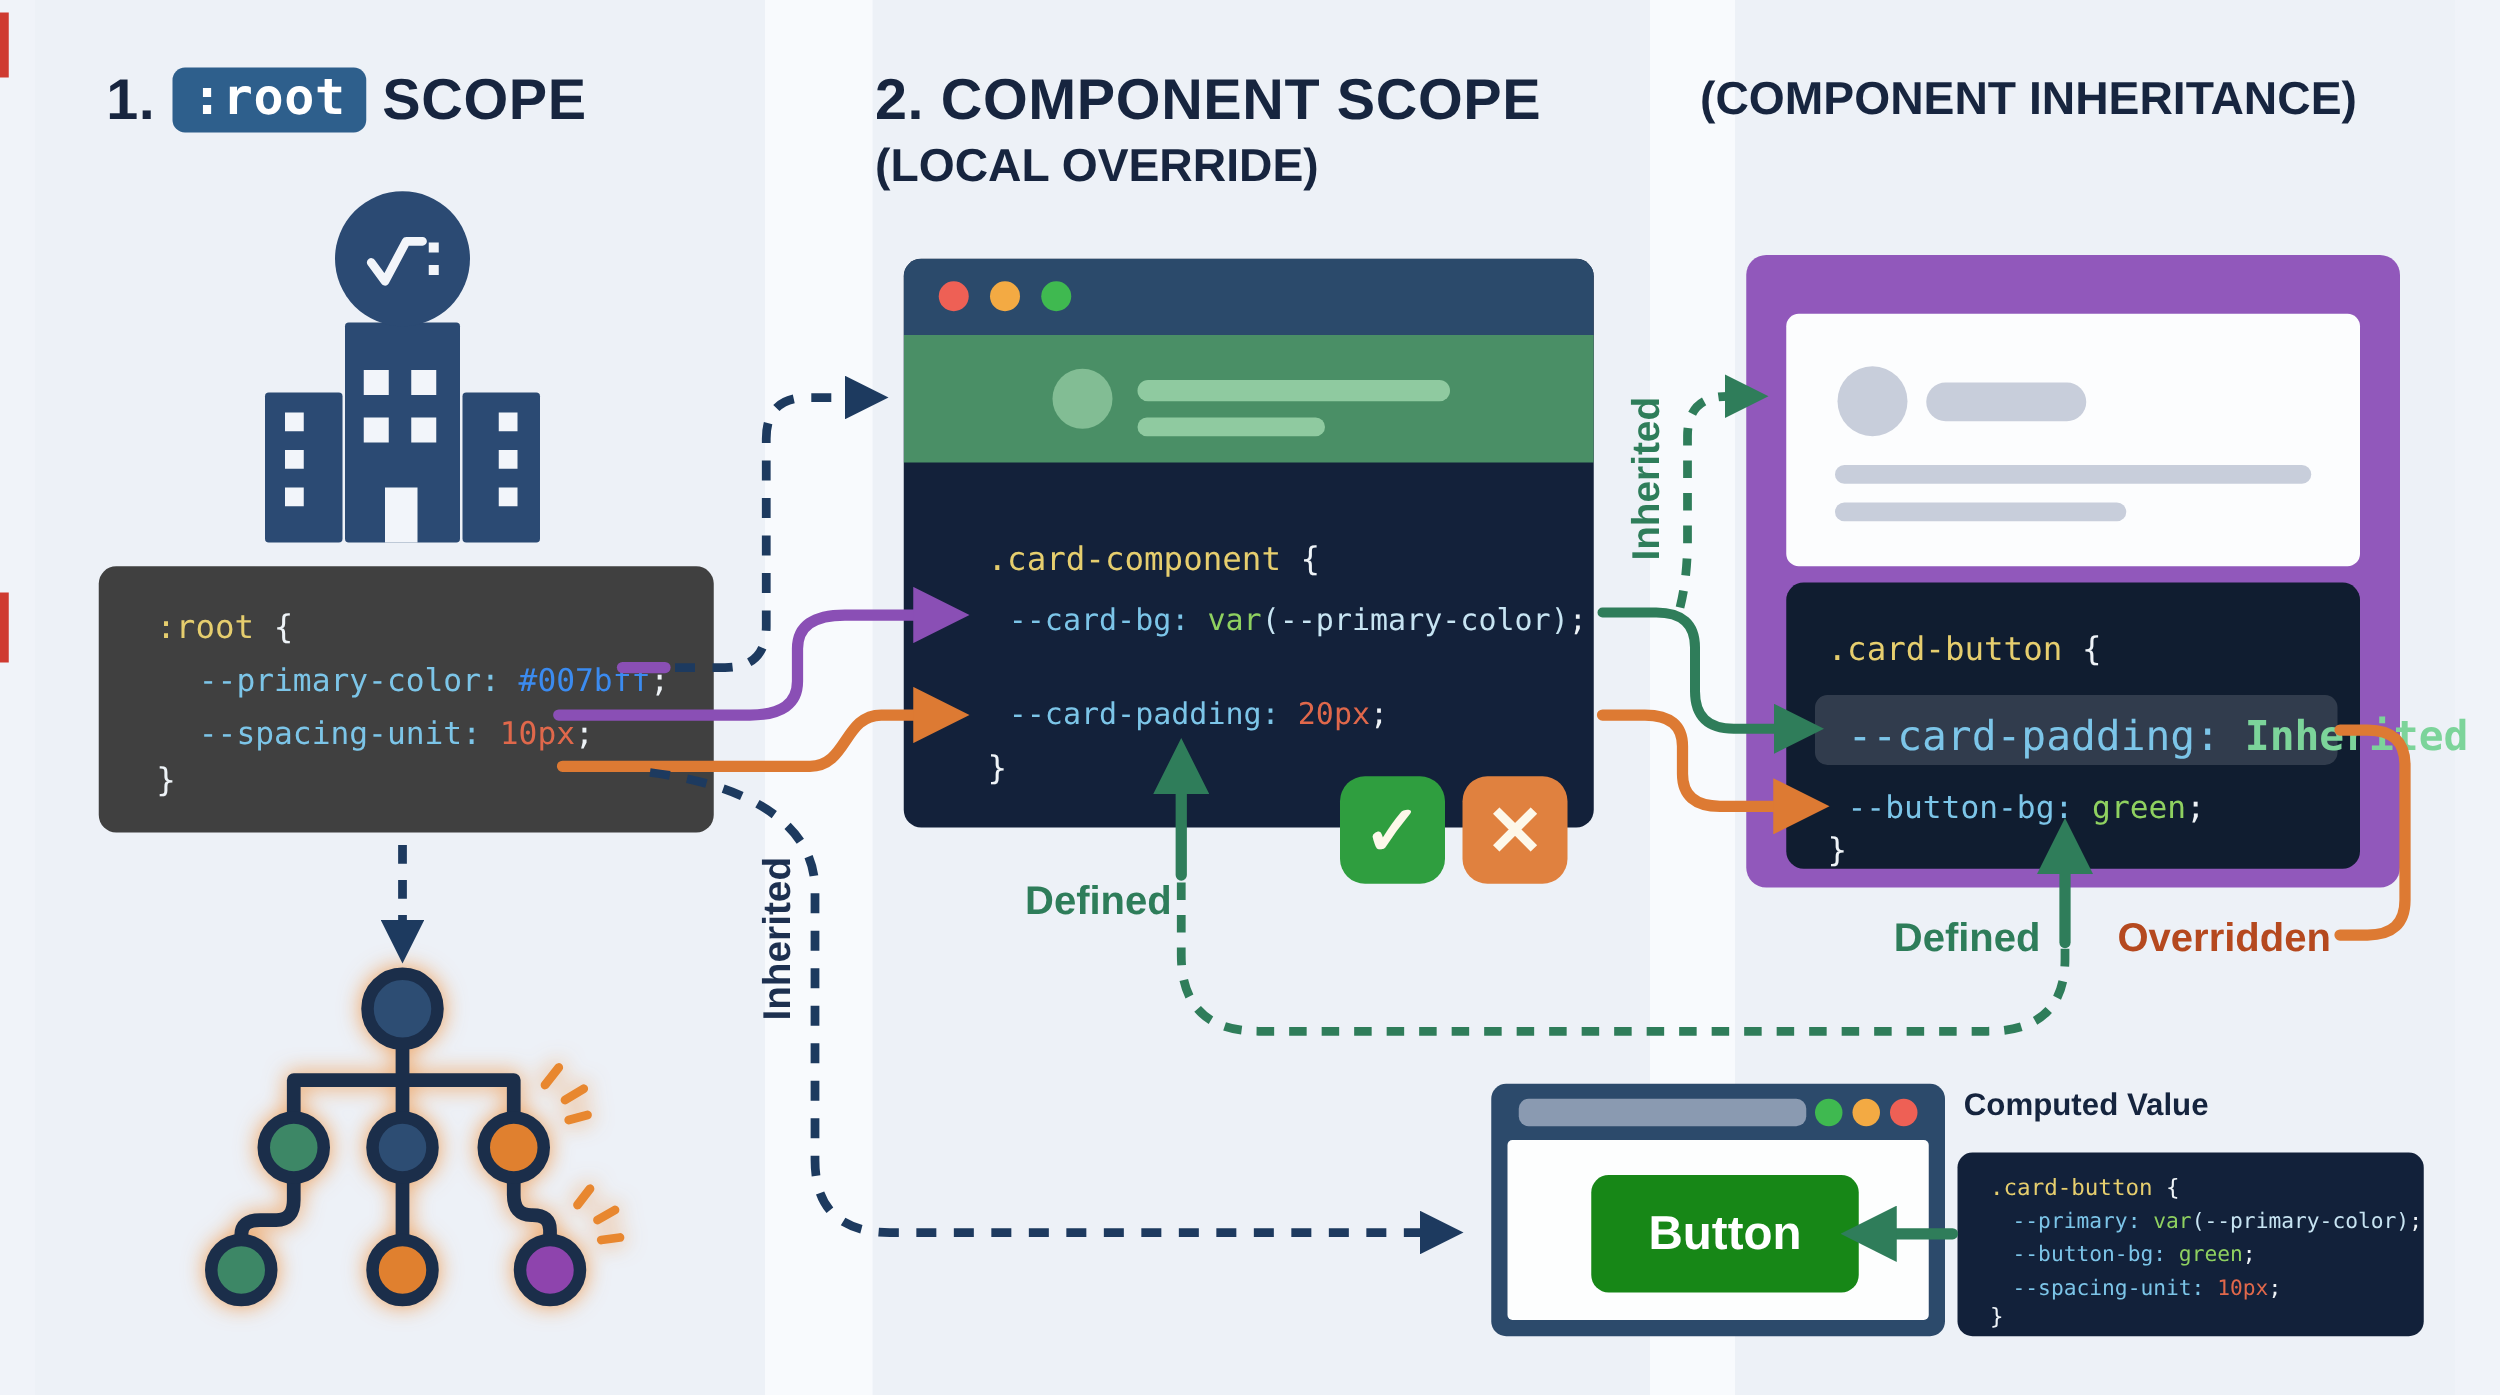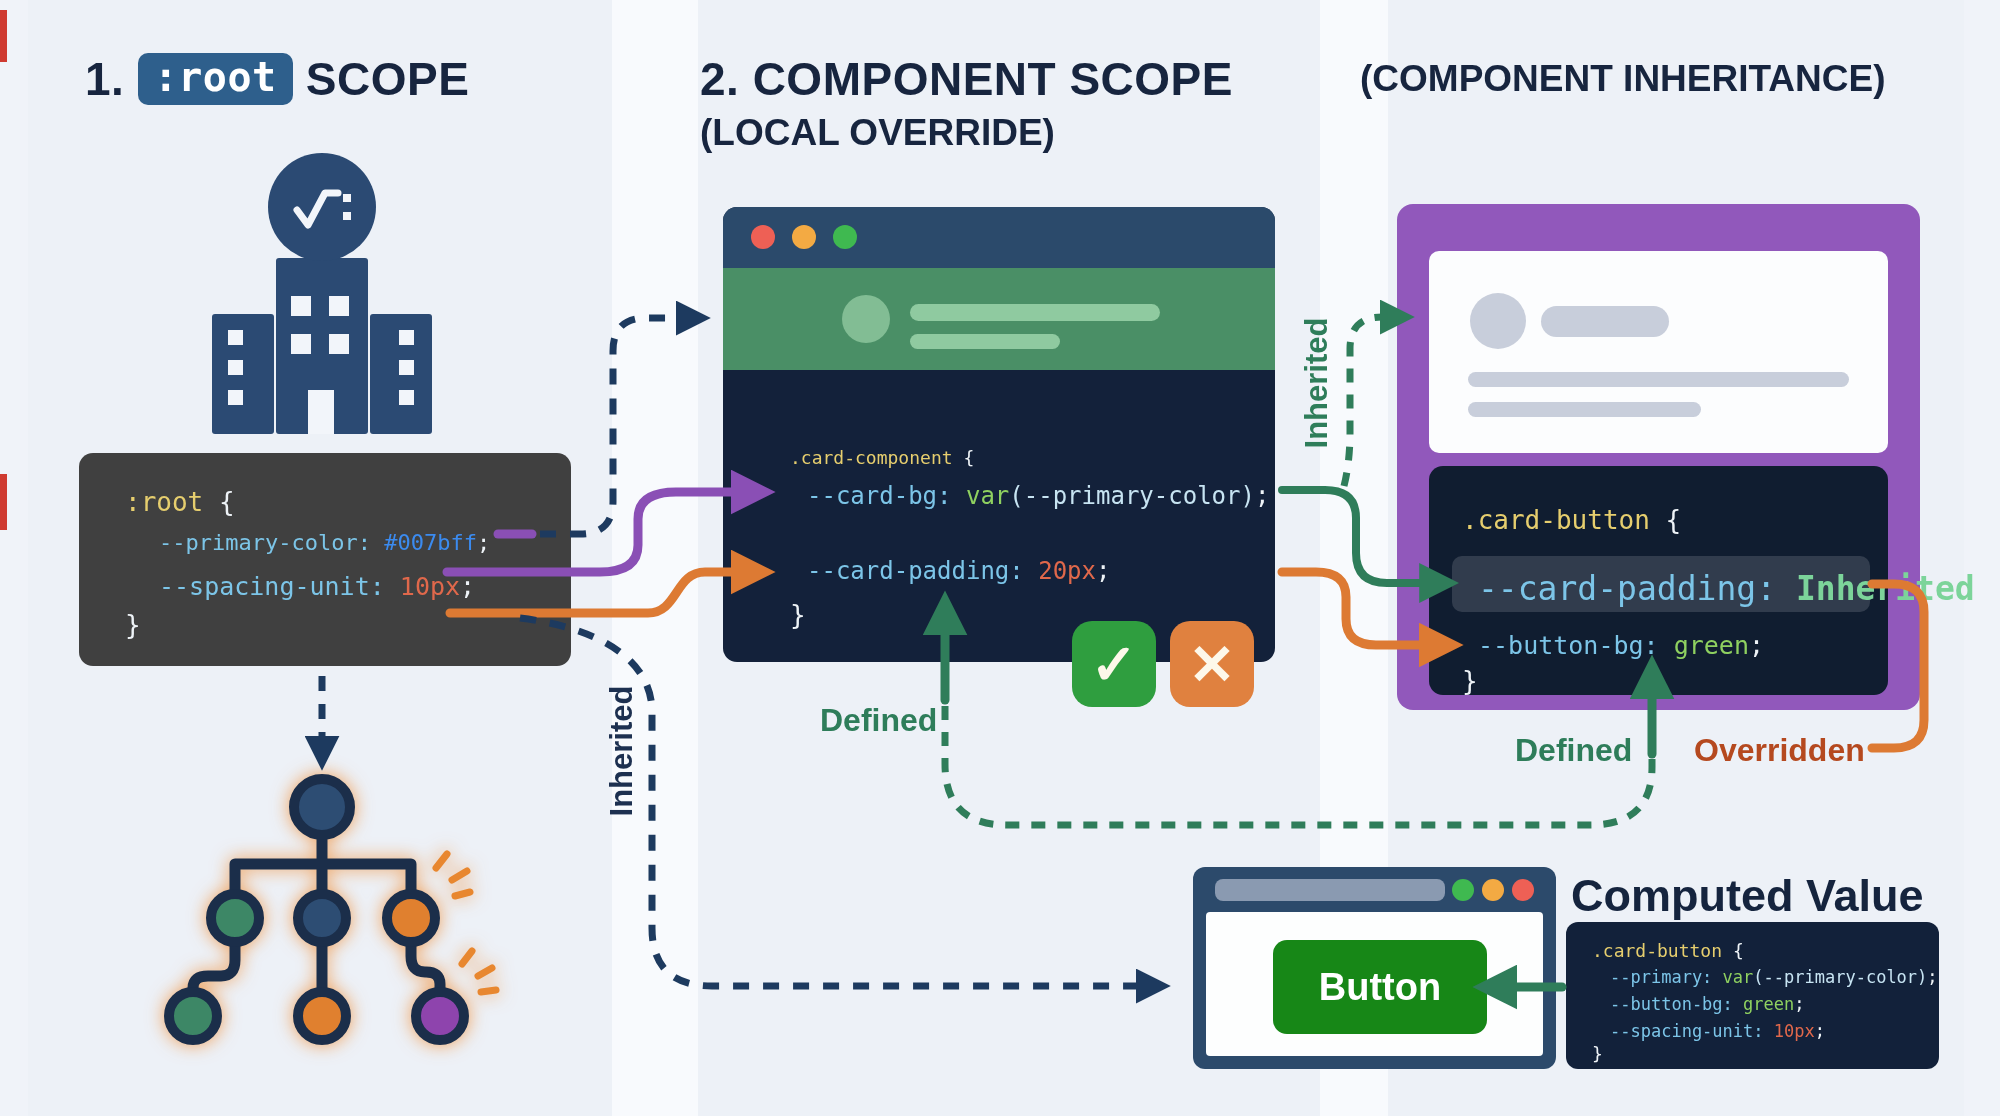--- a/index.html
+++ b/index.html
@@ -56,21 +56,21 @@
   .vlabel{transform:rotate(-90deg);transform-origin:center center;text-align:center;}
 
   
   #prevwin{position:absolute;left:1193px;top:867px;width:363px;height:202px;background:#2c4a6b;border-radius:12px;}
   #prevwin .inner{position:absolute;left:13px;top:45px;right:13px;bottom:13px;background:#fdfefe;border-radius:4px;}
   #prevbtn{position:absolute;left:67px;top:28px;width:214px;height:94px;background:#178717;border-radius:14px;
            color:#fff;font-size:38px;font-weight:bold;display:flex;align-items:center;justify-content:center;}
   #prevwin .addrbar{position:absolute;left:22px;top:12px;width:230px;height:22px;border-radius:8px;background:#8a9ab1;}
 
   
-  #computed-title{position:absolute;left:1571px;top:870px;font-size:45px;font-weight:bold;color:#15243e;}
+  #computed-title{position:absolute;left:1571px;top:870px;font-size:25px;font-weight:bold;color:#15243e;}
   #computedpanel{position:absolute;left:1566px;top:922px;width:373px;height:147px;background:#12213a;border-radius:12px;}
 
   svg.layer{position:absolute;left:0;top:0;pointer-events:none;}
 </style>
 </head>
 <body>
 
 <div id="canvas">
 
   <div class="stripe" style="left:28px;width:584px;background:#edf1f7;"></div>
@@ -143,21 +143,21 @@
         <path d="M436 868 L447 854 M452 880 L467 871 M455 896 L470 892"></path>
         <path d="M462 964 L472 951 M478 976 L492 968 M481 992 L496 990"></path>
       </g>
     </g>
   </svg>
 
   <div class="codepanel" id="rootblock" style="left:79px;top:453px;width:492px;height:213px;">
     <div class="cl" style="left:46px;top:34px;font-size:26px;">
       <span class="t-sel">:root</span>&nbsp;<span class="t-punc">{</span>
     </div>
-    <div class="cl" style="left:80px;top:77px;font-size:22px;">
+    <div class="cl" style="left:80px;top:77px;font-size:25px;">
       <span class="t-prop">--primary-color:</span>&nbsp;<span class="t-blue">#007bff</span><span class="t-punc">;</span>
     </div>
     <div class="cl" style="left:80px;top:119px;font-size:25px;">
       <span class="t-prop">--spacing-unit:</span>&nbsp;<span class="t-orange">10px</span><span class="t-punc">;</span>
     </div>
     <div class="cl" style="left:46px;top:157px;font-size:26px;">
       <span class="t-punc">}</span>
     </div>
   </div>
 
@@ -165,21 +165,21 @@
     <div class="titlebar">
       <div class="dot" style="left:28px;top:18px;background:#ee6055;"></div>
       <div class="dot" style="left:69px;top:18px;background:#f3aa43;"></div>
       <div class="dot" style="left:110px;top:18px;background:#3fb950;"></div>
     </div>
     <div class="banner">
       <div class="sk-circle" style="left:119px;top:27px;width:48px;height:48px;background:#82bd94;"></div>
       <div class="sk-bar" style="left:187px;top:36px;width:250px;height:17px;background:#8fcaa0;"></div>
       <div class="sk-bar" style="left:187px;top:66px;width:150px;height:15px;background:#8fcaa0;"></div>
     </div>
-    <div class="cl" style="left:67px;top:240px;font-size:18px;">
+    <div class="cl" style="left:67px;top:226px;font-size:26px;">
       <span class="t-sel">.card-component</span>&nbsp;<span class="t-punc">{</span>
     </div>
     <div class="cl" style="left:84px;top:275px;font-size:24px;">
       <span class="t-prop">--card-bg:</span>&nbsp;<span class="t-green">var</span><span class="t-arg">(--primary-color)</span><span class="t-punc">;</span>
     </div>
     <div class="cl" style="left:84px;top:350px;font-size:24px;">
       <span class="t-prop">--card-padding:</span>&nbsp;<span class="t-orange">20px</span><span class="t-punc">;</span>
     </div>
     <div class="cl" style="left:67px;top:393px;font-size:26px;">
       <span class="t-punc">}</span>

